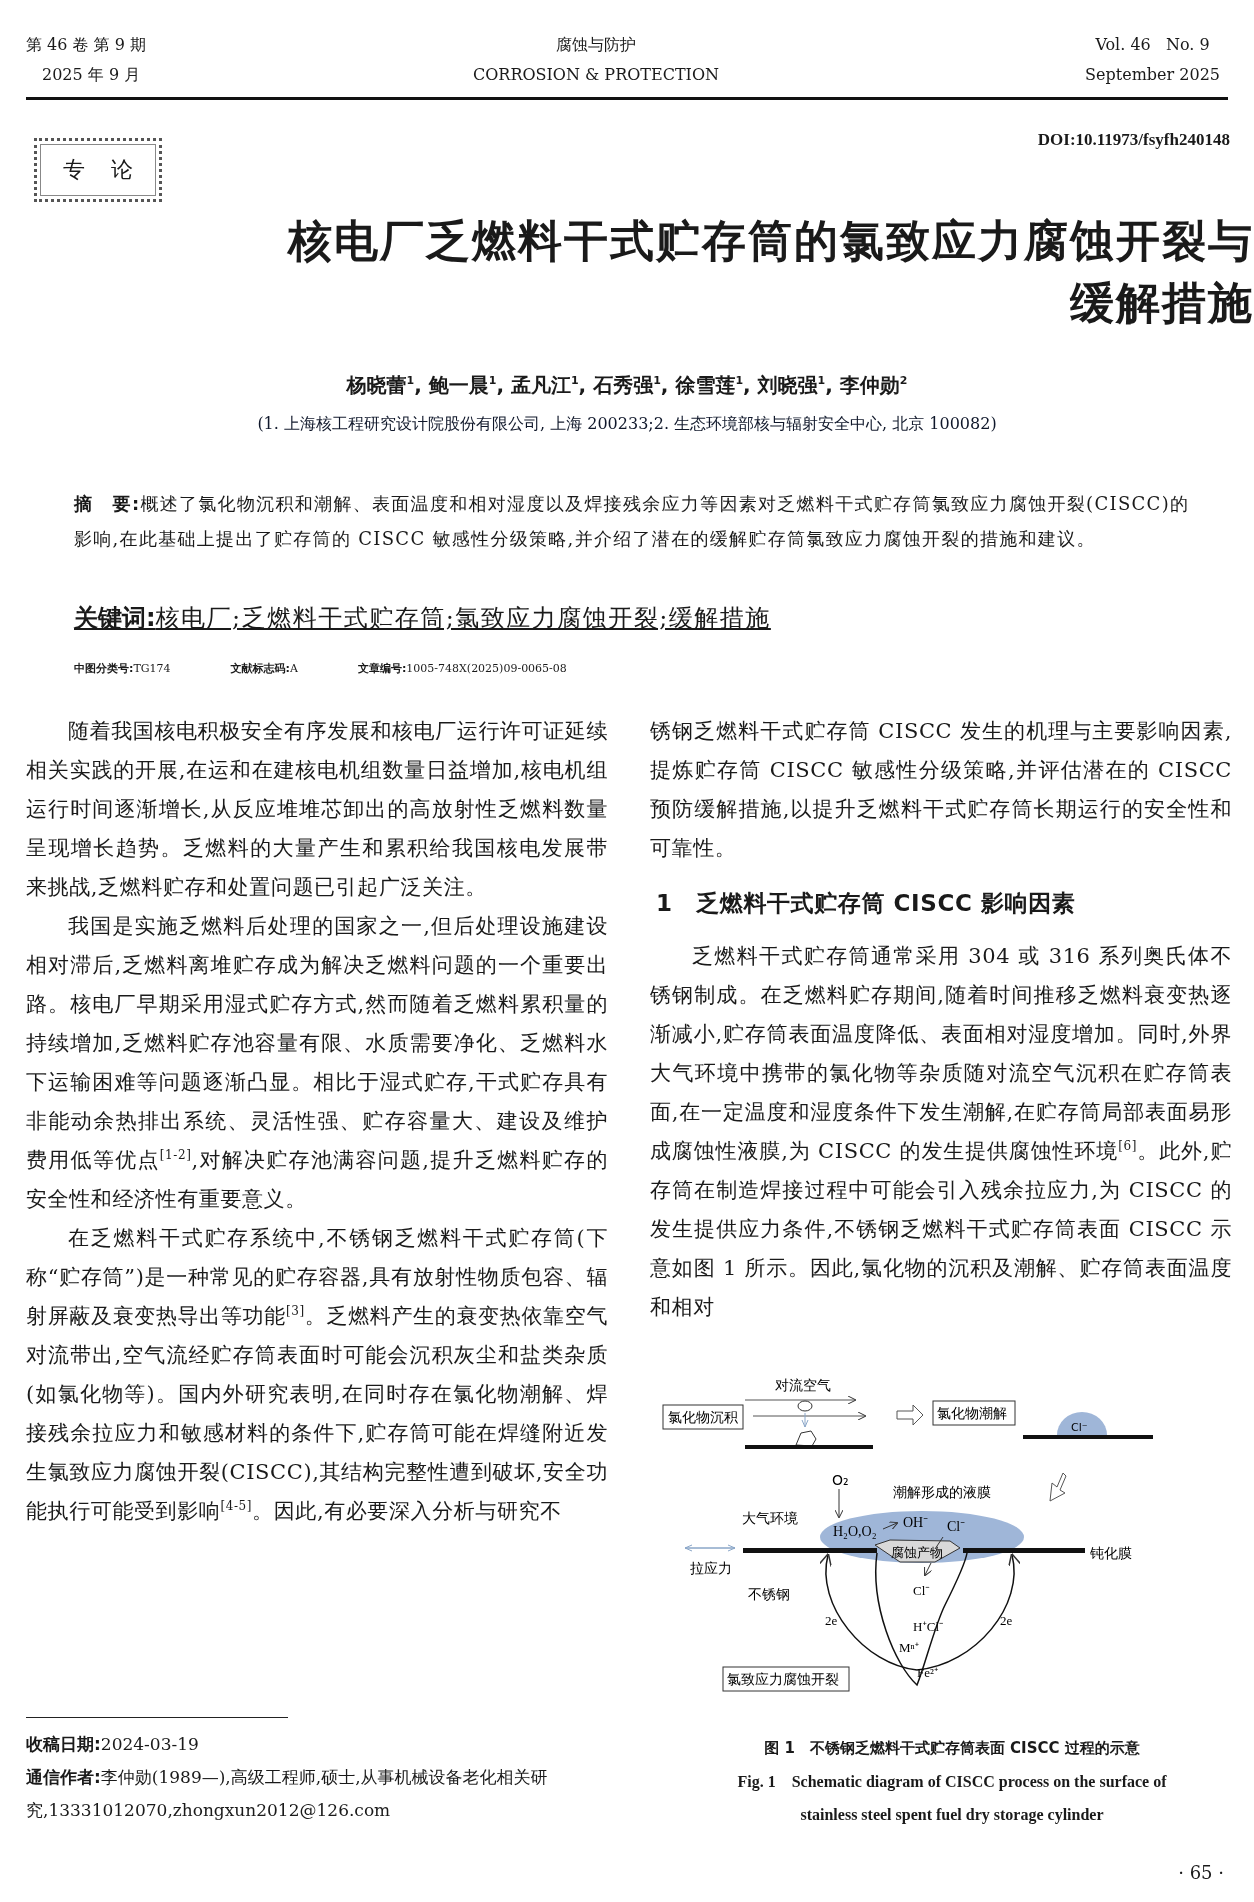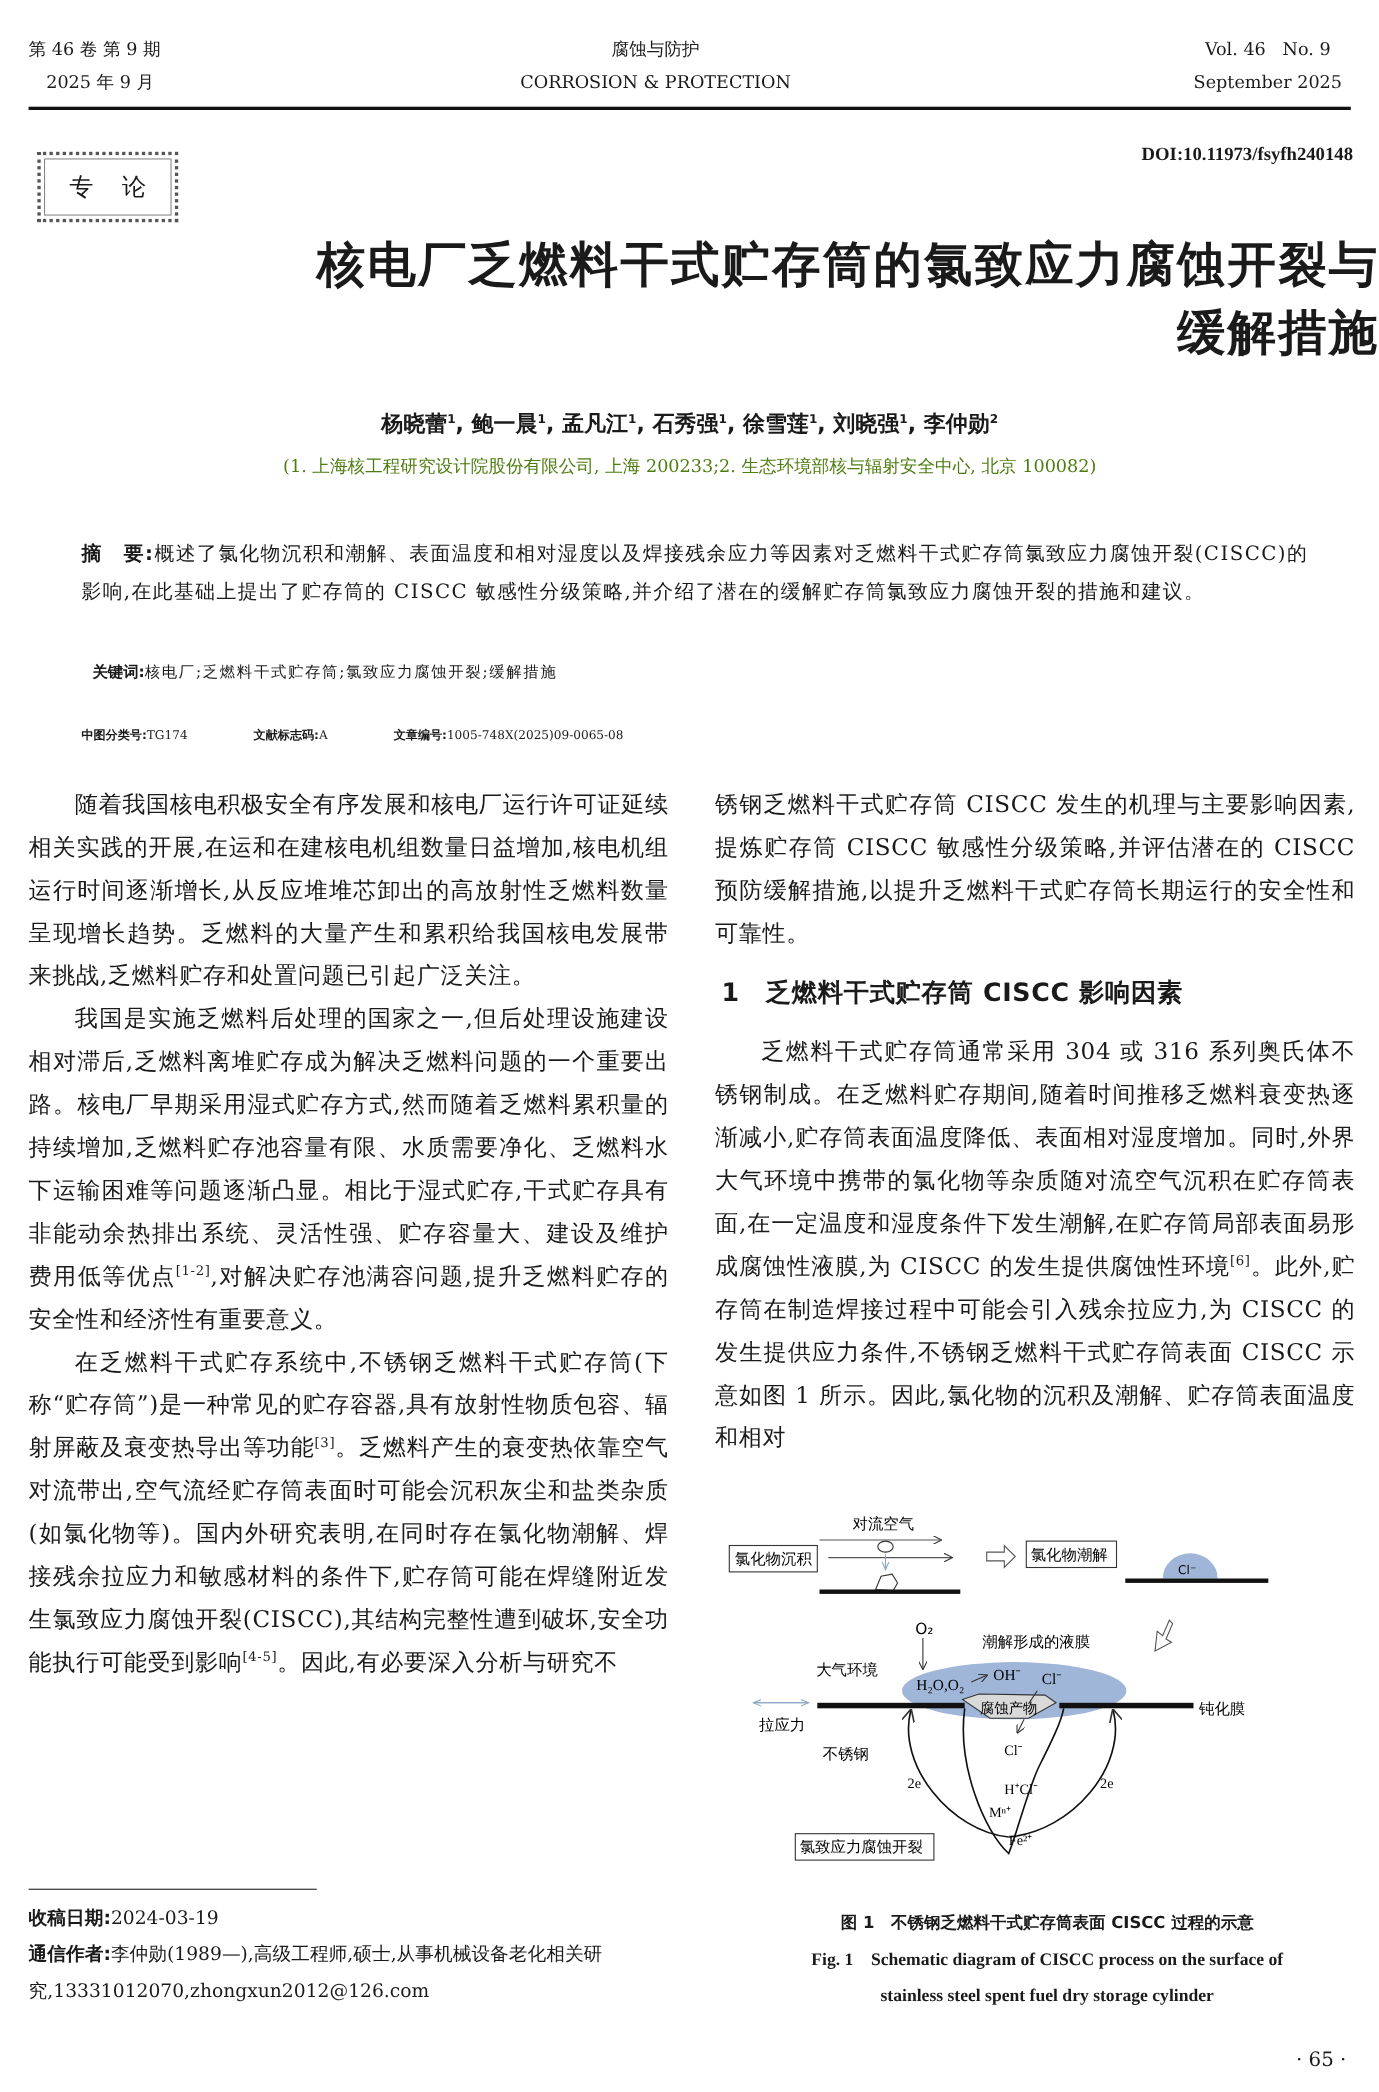--- a/index.html
+++ b/index.html
@@ -18,25 +18,25 @@
   .column-tag { position: absolute; left: 34px; top: 138px; width: 128px; height: 64px;
     border: 3px dotted #555; outline: 1px solid #888; outline-offset: -7px;
     display: flex; align-items: center; justify-content: center; font-size: 22px; letter-spacing: 26px; padding-left: 26px; }
 
   .title { position: absolute; top: 210px; left: 0; width: 1254px; text-align: right;
     font-family: "DejaVu Sans", sans-serif; font-weight: bold; font-size: 44px; line-height: 62px; letter-spacing: 2px; }
 
   .authors { position: absolute; top: 372px; left: 0; width: 1254px; text-align: center;
     font-family: "DejaVu Sans", sans-serif; font-weight: bold; font-size: 20px; }
   .authors sup { font-size: 11px; }
-  .affil { position: absolute; top: 414px; left: 0; width: 1254px; text-align: center; font-size: 16px; color: #4d7c0f; }
+  .affil { position: absolute; top: 414px; left: 0; width: 1254px; text-align: center; font-size: 16px; color: #0f172a; }
 
   .abstract { position: absolute; left: 74px; width: 1130px; top: 486px; font-size: 18px; line-height: 35px; letter-spacing: 1.3px; }
   .abstract b { font-family: "DejaVu Sans", sans-serif; }
-  .kw { position: absolute; left: 84px; top: 602px; font-size: 14px; letter-spacing: 1.5px; }
+  .kw { position: absolute; left: 74px; top: 602px; font-size: 24px; letter-spacing: 1.5px; text-decoration: underline; }
   .kw b, .cls b { font-family: "DejaVu Sans", sans-serif; letter-spacing: 0; }
   .cls { position: absolute; left: 74px; top: 661px; font-size: 11px; display: flex; gap: 60px; }
 
   .col-left { position: absolute; left: 26px; width: 582px; top: 712px; font-size: 21px; line-height: 39px; text-align: justify; letter-spacing: 0.6px; }
   .col-left p, .col-right p { text-indent: 2em; }
   .col-right { position: absolute; left: 650px; width: 582px; top: 712px; font-size: 21px; line-height: 39px; text-align: justify; letter-spacing: 0.6px; }
   sup.ref { font-size: 12px; vertical-align: super; line-height: 0; }
   .sec-heading { font-family: "DejaVu Sans", sans-serif; font-weight: bold; font-size: 23px; margin: 16px 0 14px 6px; text-indent: 0 !important; }
 
   .foot-rule { position: absolute; left: 26px; top: 1717px; width: 262px; height: 1px; background: #222; }

